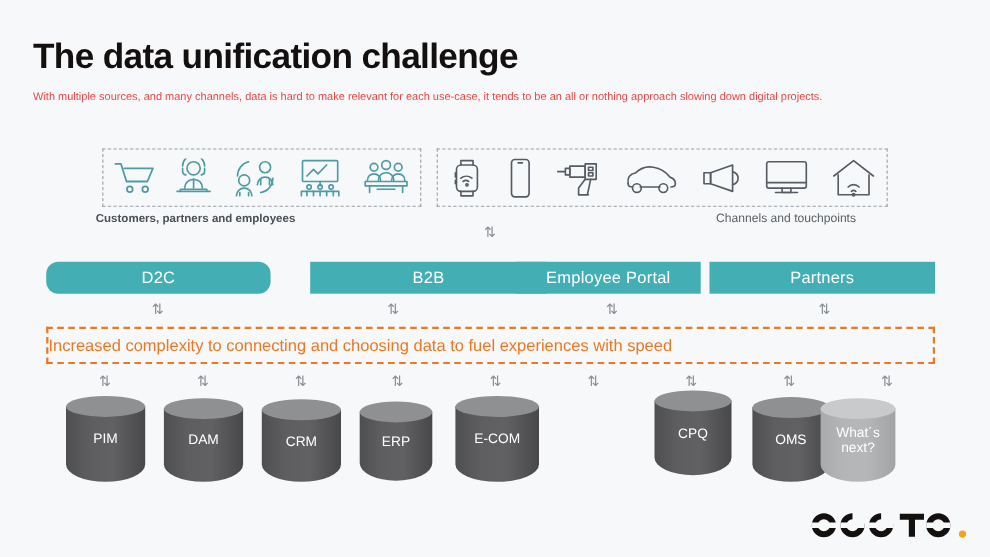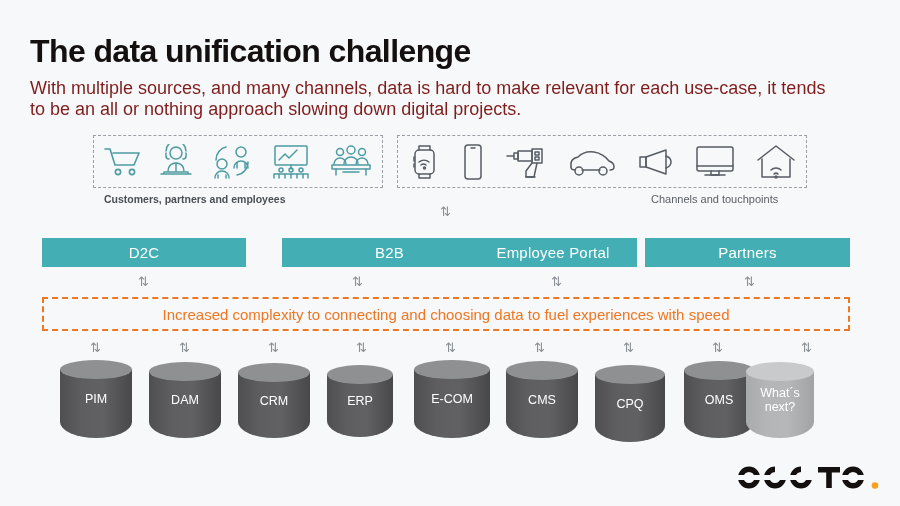--- a/index.html
+++ b/index.html
@@ -12,64 +12,64 @@
   .slide { position: relative; width: 900px; height: 428px; background: #f7f8f9; }
 
   
   .title {
     position: absolute; left: 30px; top: 33px;
     font-size: 32px; font-weight: bold; color: #14100f;
     letter-spacing: -0.6px;
   }
   .subtitle {
     position: absolute; left: 30px; top: 78px; width: 810px;
-    font-size: 18px; line-height: 21px; color: #7f1d1d; font-weight: 400;
+    font-size: 10px; line-height: 21px; color: #ef4444; font-weight: 400;
   }
 
   
   .icon-box {
     position: absolute; top: 135px; height: 53px;
     border: 1.5px dashed #9aa0a6;
     display: flex; align-items: center; justify-content: space-around;
   }
   #left-icon-box  { left: 93px;  width: 290px; }
   #right-icon-box { left: 397px; width: 410px; }
   .icon-slot { display: flex; align-items: center; justify-content: center; }
   .icon-slot svg { display: block; }
   .group-label {
     position: absolute; font-size: 10.5px; font-weight: bold; color: #4a4f55;
   }
-  #left-group-label  { left: 104px; top: 193px; }
+  #left-group-label  { left: 87px; top: 193px; }
   #right-group-label { left: 651px; top: 193px; font-weight: 400; font-size: 11px; color: #5b6066; }
 
   
   .arrow {
     position: absolute;
     font-size: 13px; color: #8a8f96; line-height: 1;
     font-family: "DejaVu Sans", sans-serif;
     user-select: none;
   }
 
   
   .chan-bar {
     position: absolute; top: 238px; height: 29px;
     background: #43afb4;
     display: flex; align-items: center; justify-content: center;
     color: #ffffff; font-size: 15px; font-weight: 500; letter-spacing: .2px;
   }
-  #bar-d2c      { left: 42px;  width: 204px; }
+  #bar-d2c      { left: 42px;  width: 204px; border-radius: 11px; }
   #bar-b2b      { left: 250px; width: 215px; margin-left: 32px; }
   #bar-employee { left: 469px; width: 168px; }
   #bar-partners { left: 645px; width: 205px; }
 
   
   #complexity-banner {
     position: absolute; left: 42px; top: 297px; width: 808px; height: 34px;
     border: 2.5px dashed #ef7622;
-    display: flex; align-items: center; justify-content: center;
+    display: flex; align-items: center; 
   }
   #complexity-text { font-size: 15px; color: #ef7622; font-weight: 400; }
 
   
   .cyl {
     position: absolute;
     display: flex; align-items: center; justify-content: flex-end;
     text-align: center;
   }
   .cyl .body {
@@ -291,27 +291,22 @@
     <span class="top"></span>
     <span class="label">ERP</span>
   </div>
 
   <div class="cyl" style="left:414px; top:360px; width:76px; height:78px;">
     <span class="body"></span>
     <span class="top"></span>
     <span class="label">E-COM</span>
   </div>
 
-  <div class="cyl" style="left:506px; top:361px; width:72px; height:77px;">
-    <span class="body"></span>
-    <span class="top"></span>
-    <span class="label">CMS</span>
-  </div>
-
-  <div class="cyl" style="left:595px; top:365px; width:70px; height:77px;">
+
+  <div class="cyl" style="left:595px; top:355px; width:70px; height:77px;">
     <span class="body"></span>
     <span class="top"></span>
     <span class="label">CPQ</span>
   </div>
 
   <div class="cyl" style="left:684px; top:361px; width:70px; height:77px;">
     <span class="body"></span>
     <span class="top"></span>
     <span class="label">OMS</span>
   </div>

